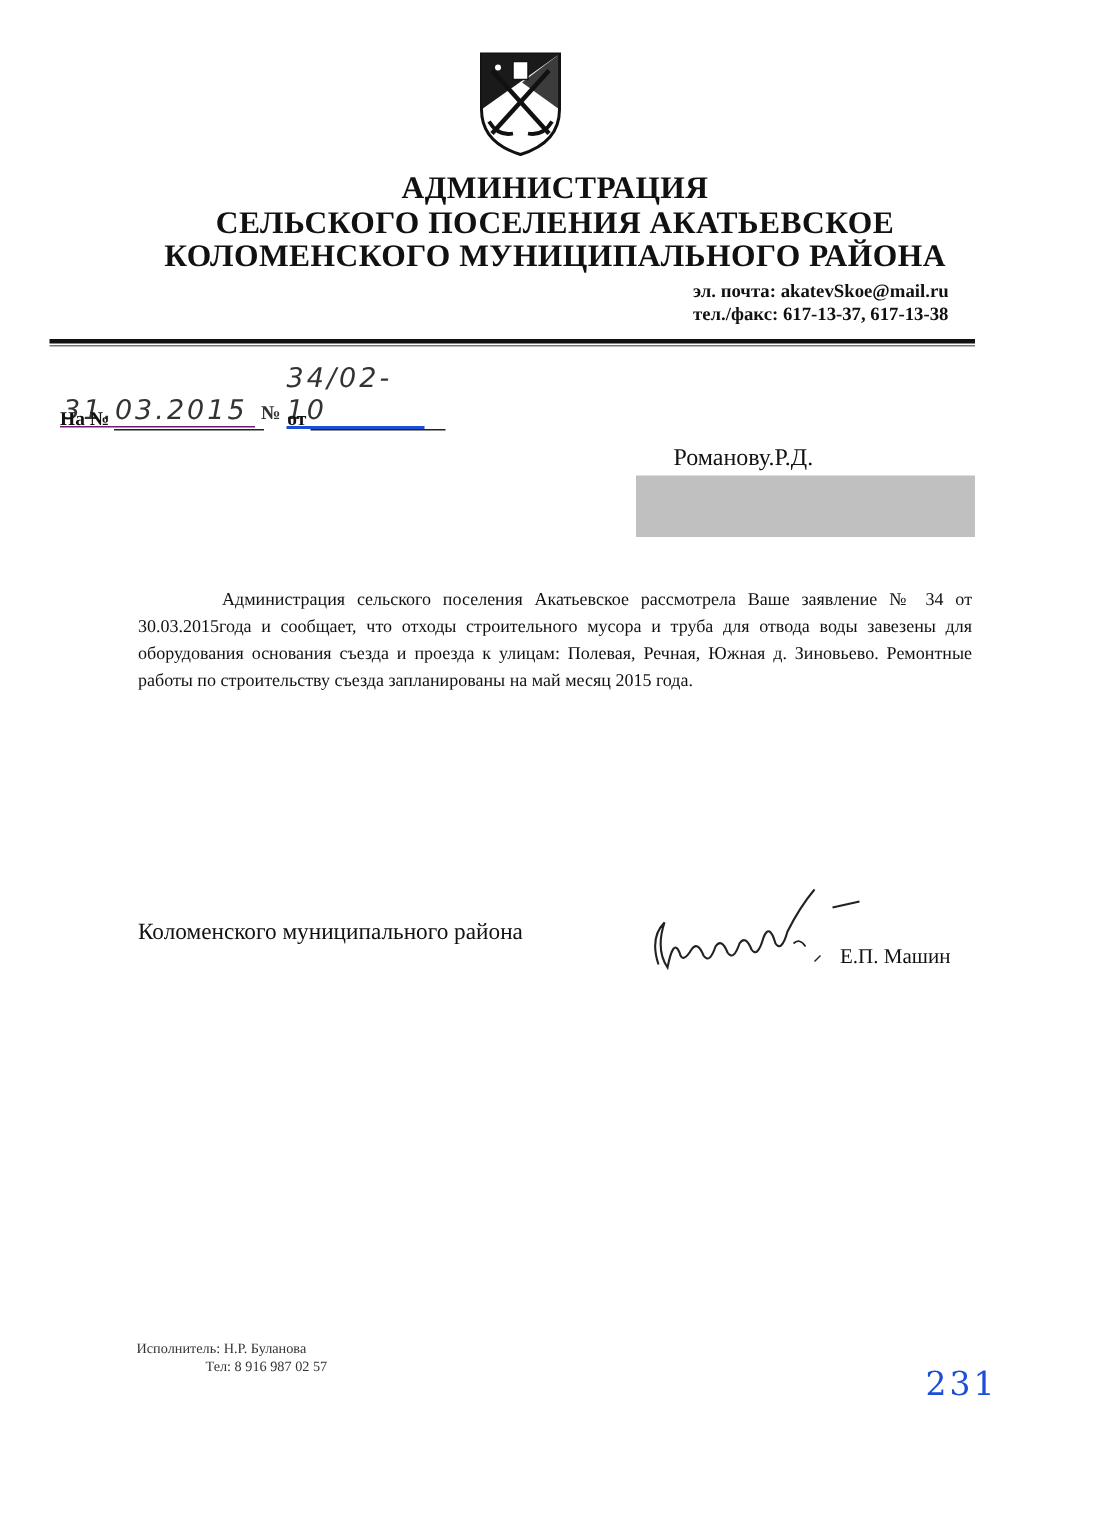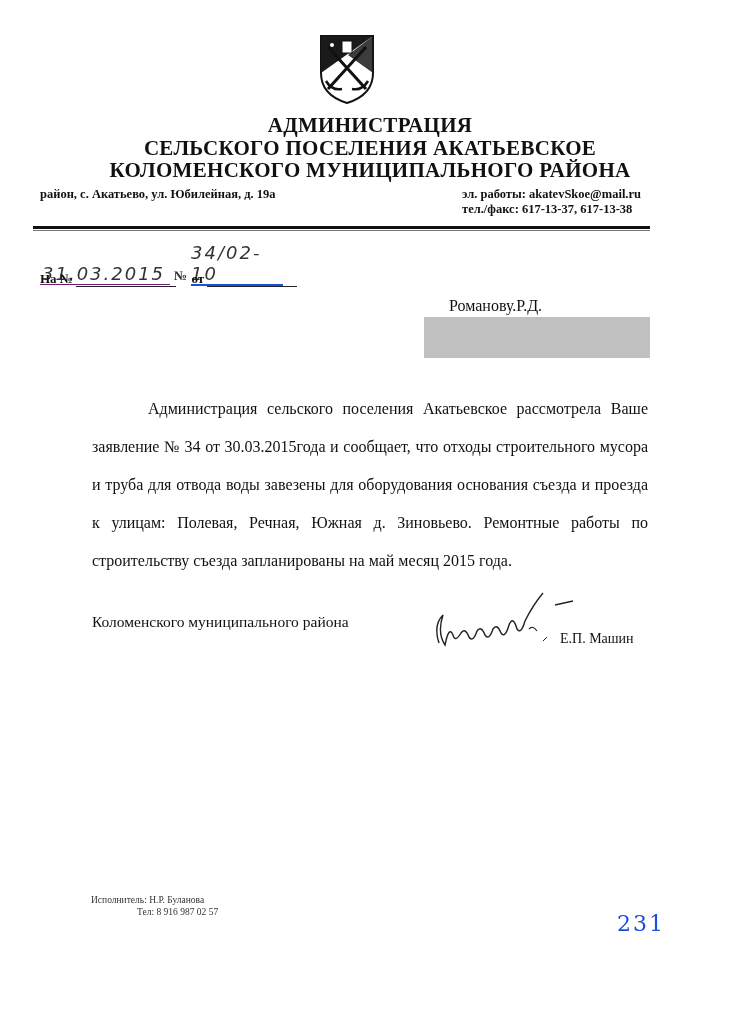--- a/index.html
+++ b/index.html
@@ -27,21 +27,21 @@
   .date-val { display: inline-block; width: 128px; border-bottom: 1px solid #701a75; padding-left: 2px; }
   .no-sign { font-style: normal; font-family: "Liberation Serif", serif; font-weight: bold; font-size: 13px; letter-spacing: 0; margin: 0 4px; }
   .num-val { display: inline-block; width: 92px; border-bottom: 2px solid #1d4ed8; }
 
   .ref-line { left: 40px; top: 271px; font-size: 13px; font-weight: bold; }
   .blank { display: inline-block; border-bottom: 1px solid #222; vertical-align: bottom; height: 12px; }
 
   .recipient { left: 425px; top: 297px; font-size: 16px; margin-left: 24px; }
   .redact { left: 424px; top: 317px; width: 226px; height: 41px; background: #c0c0c0; }
 
-  .body-text { left: 92px; top: 390px; width: 556px; font-size: 16px; line-height: 38px;
+  .body-text { left: 92px; top: 390px; width: 556px; font-size: 12px; line-height: 18px;
                text-align: justify; }
   .body-text p { margin: 0; text-indent: 56px; }
 
   .sign-title { left: 92px; top: 612px; font-size: 15.5px; line-height: 19px; }
   .signature { left: 425px; top: 585px; width: 150px; height: 70px; }
   .signer { left: 560px; top: 631px; font-size: 14px; }
 
   .executor { left: 91px; top: 894px; font-size: 9.5px; line-height: 12px; color: #333; }
   .executor .tel { padding-left: 46px; }
   .page-num { left: 617px; top: 911px; font-size: 22px; letter-spacing: 2px; color: #1d4ed8;
@@ -62,24 +62,23 @@
     <path d="M50 48 Q44 58 34 56" fill="none" stroke="#111" stroke-width="2.5"></path>
     <circle cx="14" cy="12" r="2" fill="#fff"></circle>
   </svg>
 </div>
 
 <div class="abs org-title org-l1">АДМИНИСТРАЦИЯ</div>
 <div class="abs org-title org-l2">СЕЛЬСКОГО ПОСЕЛЕНИЯ АКАТЬЕВСКОЕ</div>
 <div class="abs org-title org-l3">КОЛОМЕНСКОГО МУНИЦИПАЛЬНОГО РАЙОНА</div>
 
 <div class="abs addr">
-  <div>район, с. Акатьево, ул. Юбилейная, д. 19а</div>
 </div>
 <div class="abs contact">
-  <div>эл. работы: akatevSkoe@mail.ru</div>
+  <div>эл. почта: akatevSkoe@mail.ru</div>
   <div>тел./факс: 617-13-37, 617-13-38</div>
 </div>
 
 <div class="abs rule"></div>
 <div class="abs rule2"></div>
 
 <div class="abs date-line">
   <span class="date-val">31.03.2015</span><span class="no-sign">№</span><span class="num-val">34/02-10</span>
 </div>
 <div class="abs ref-line">

